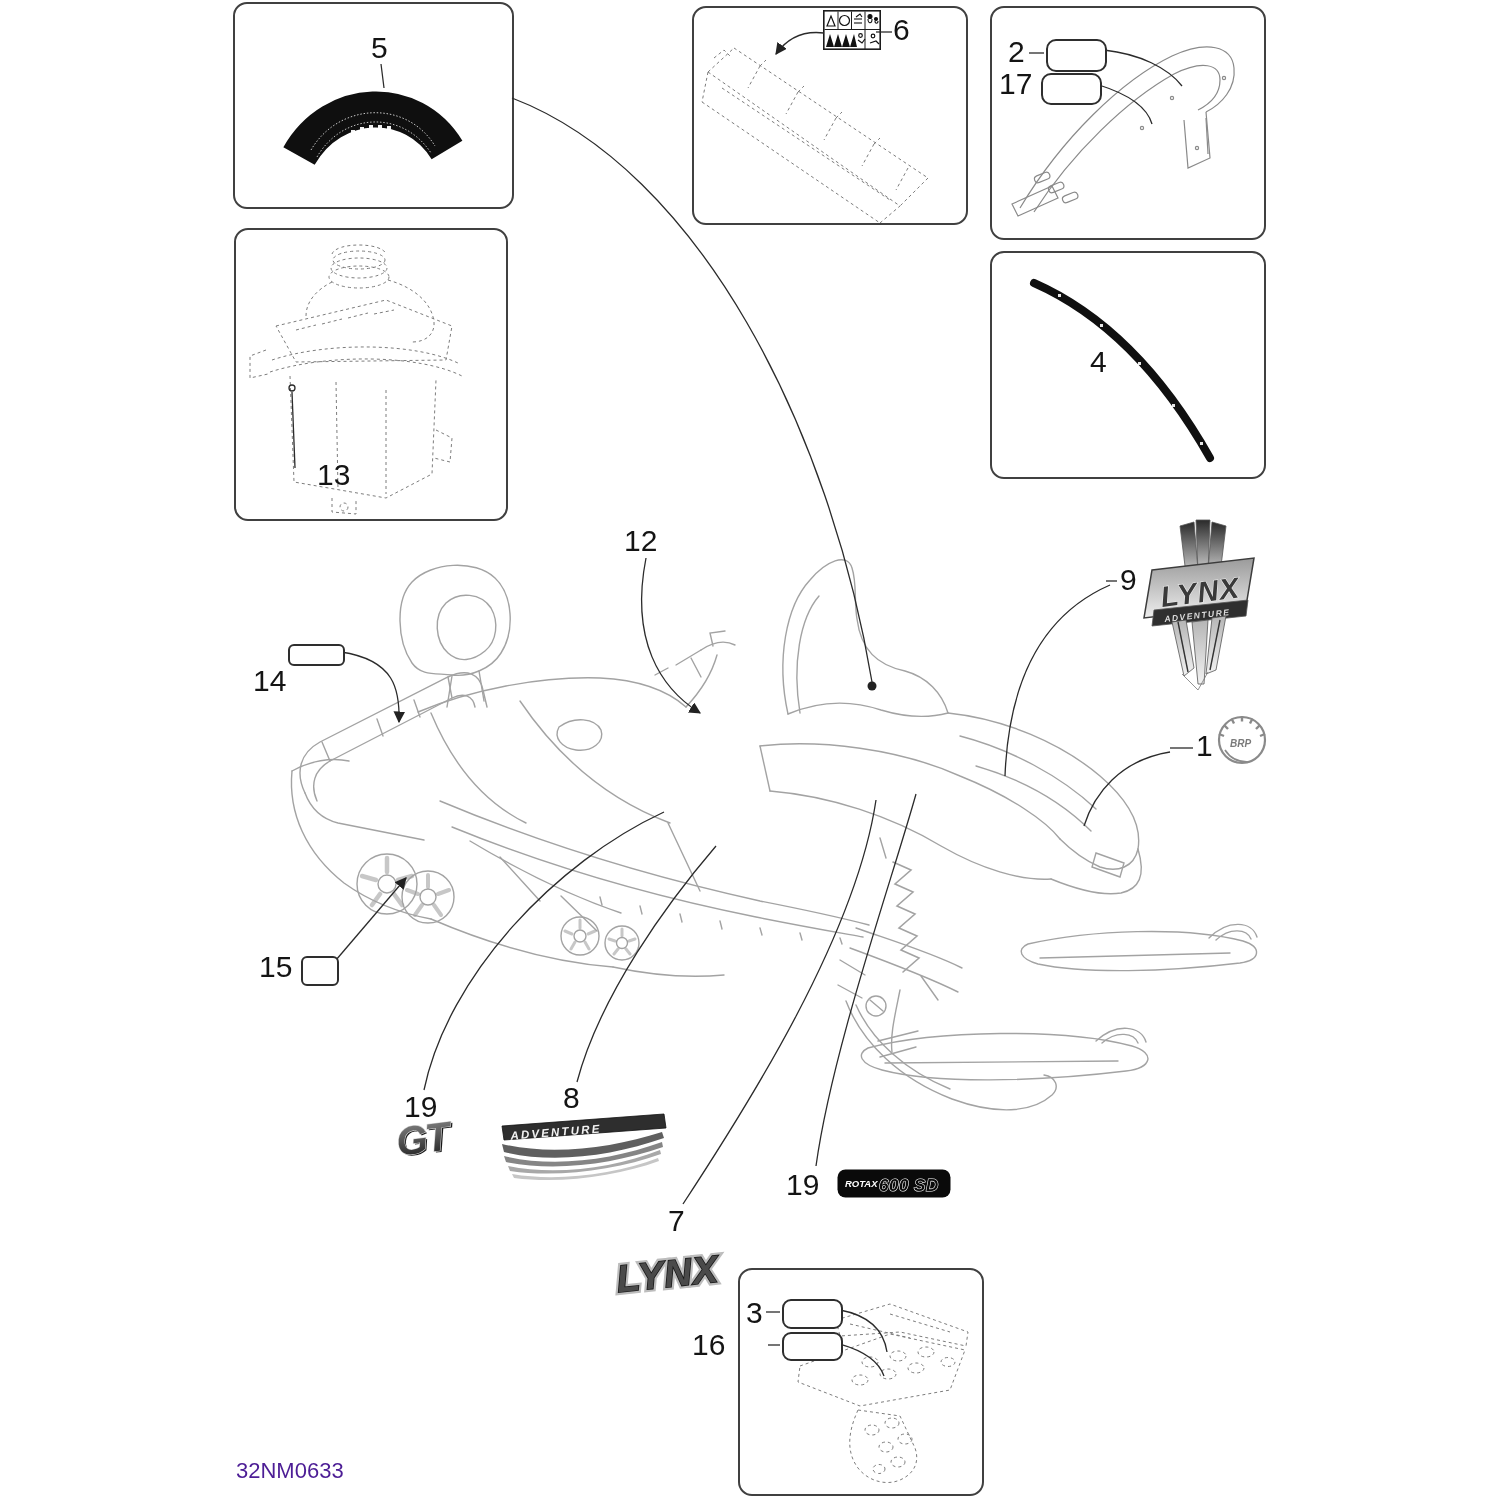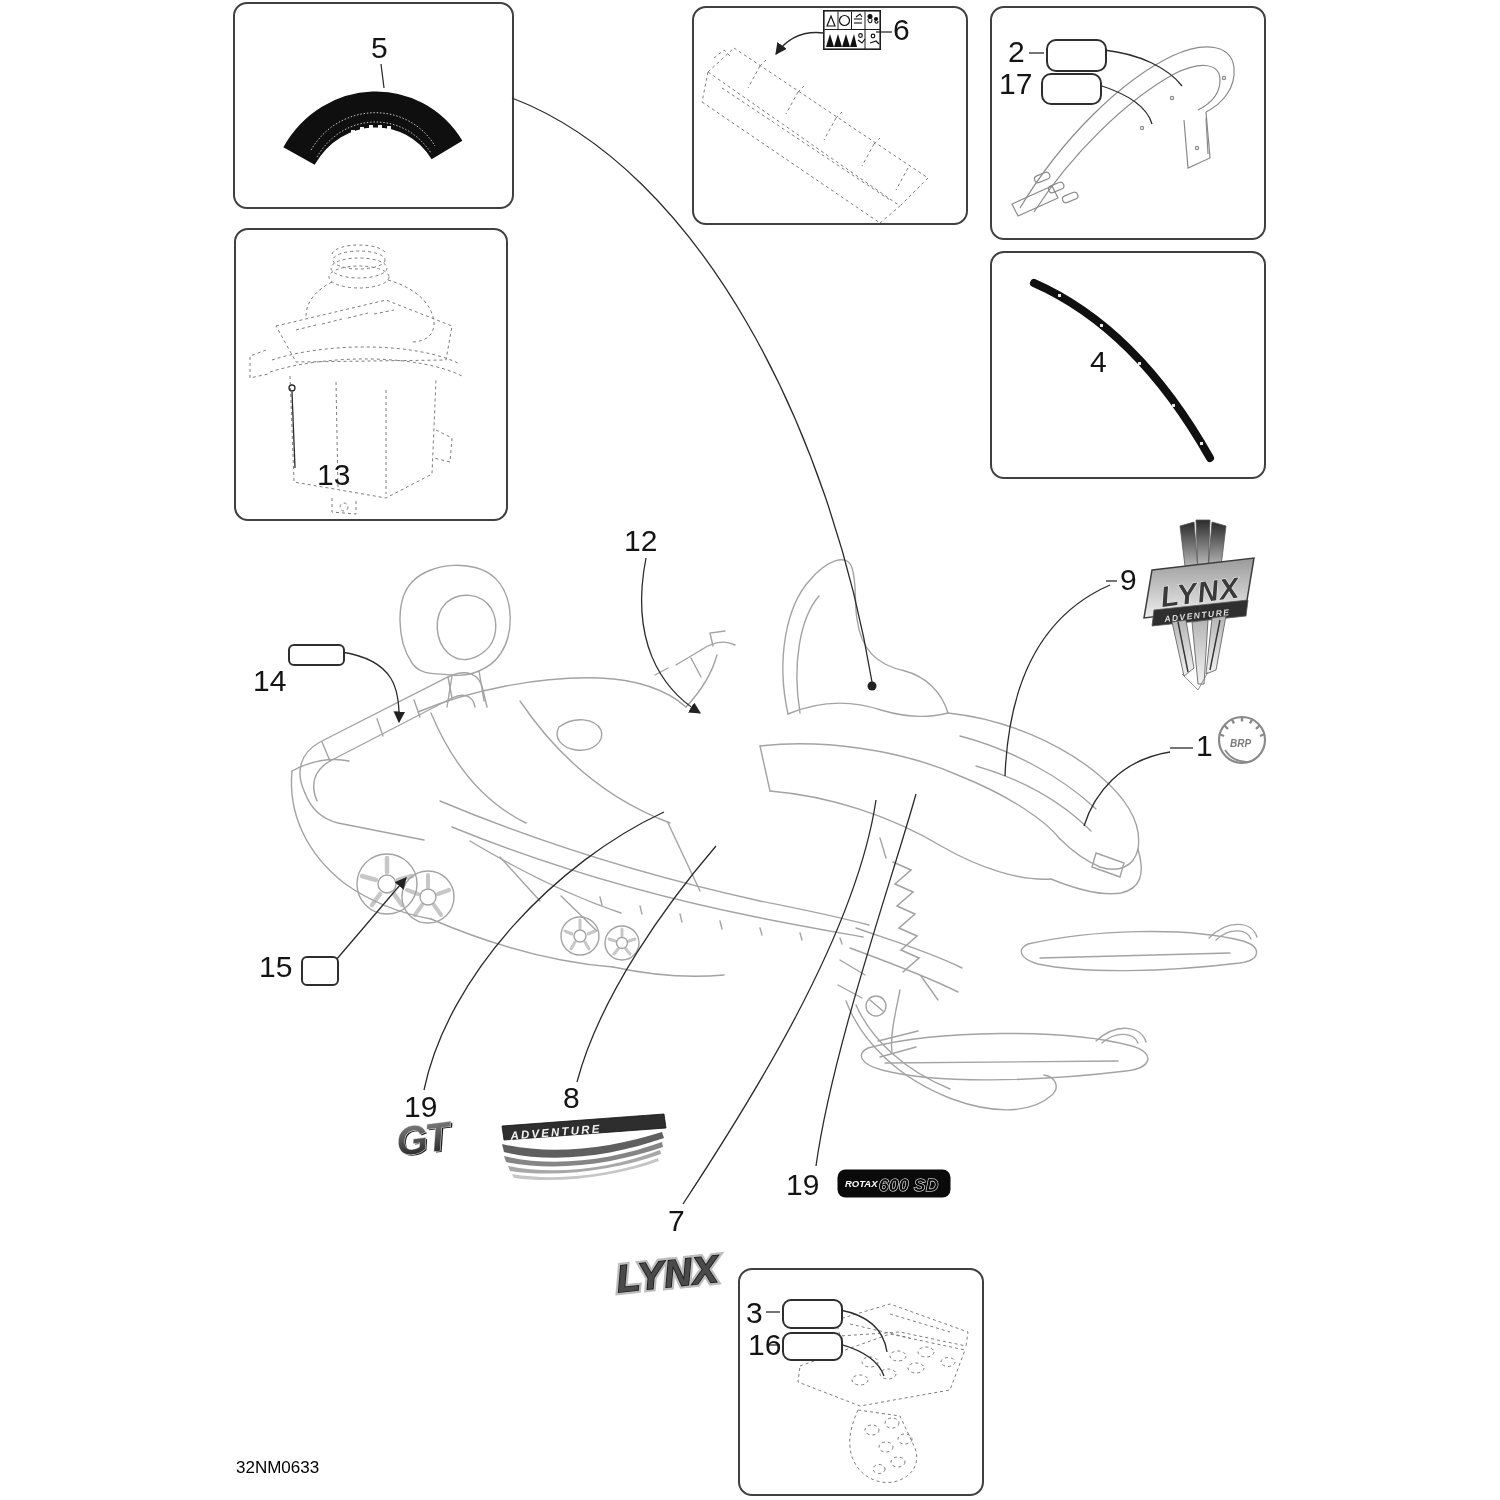--- a/index.html
+++ b/index.html
@@ -3,21 +3,21 @@
 <meta charset="utf-8">
 <style>
   html,body{margin:0;padding:0;background:#fff;}
   .canvas{position:relative;width:1500px;height:1500px;background:#ffffff;overflow:hidden;
           font-family:"Liberation Sans",sans-serif;}
   .box{position:absolute;border:2px solid #404040;border-radius:14px;background:#fff;}
   .box svg{position:absolute;left:0;top:0;}
   .callout{position:absolute;font-size:30px;line-height:1;color:#141414;}
   .tag{position:absolute;background:#fff;border:2px solid #2e2e2e;}
   .abs{position:absolute;}
-  .footer-code{position:absolute;left:236px;top:1458px;font-size:17px;color:#000000;}
+  .footer-code{position:absolute;left:236px;top:1458px;font-size:22px;color:#4c1d95;}
   svg{display:block;}
   text{font-family:"Liberation Sans",sans-serif;}
 </style>
 </head>
 <body>
 
 <div class="canvas">
 
   <div class="box" style="left:233px;top:2px;width:277px;height:203px;">
     <svg width="277" height="203" viewBox="0 0 277 203">
@@ -372,21 +372,21 @@
   <div class="callout" style="left:893px;top:15px;">6</div>
   <div class="callout" style="left:668px;top:1206px;">7</div>
   <div class="callout" style="left:563px;top:1083px;">8</div>
   <div class="callout" style="left:1120px;top:565px;">9</div>
   <div class="callout" style="left:786px;top:1170px;">19</div>
   <div class="callout" style="left:404px;top:1092px;">19</div>
   <div class="callout" style="left:624px;top:526px;">12</div>
   <div class="callout" style="left:278px;top:460px;margin-left:39px;">13</div>
   <div class="callout" style="left:253px;top:637px;margin-top:29px;">14</div>
   <div class="callout" style="left:259px;top:952px;">15</div>
-  <div class="callout" style="left:748px;top:1330px;">16</div>
+  <div class="callout" style="left:692px;top:1330px;">16</div>
   <div class="callout" style="left:999px;top:69px;">17</div>
 
   <div class="abs" style="left:1142px;top:518px;width:120px;height:172px;">
     <svg width="120" height="172" viewBox="0 0 120 172">
       <defs>
         <linearGradient id="g1" x1="0" y1="0" x2="0" y2="1">
           <stop offset="0" stop-color="#2a2a2a"></stop>
             <stop offset="1" stop-color="#cfcfcf"></stop>
         </linearGradient>
         <linearGradient id="g2" x1="0" y1="0" x2="0" y2="1">

